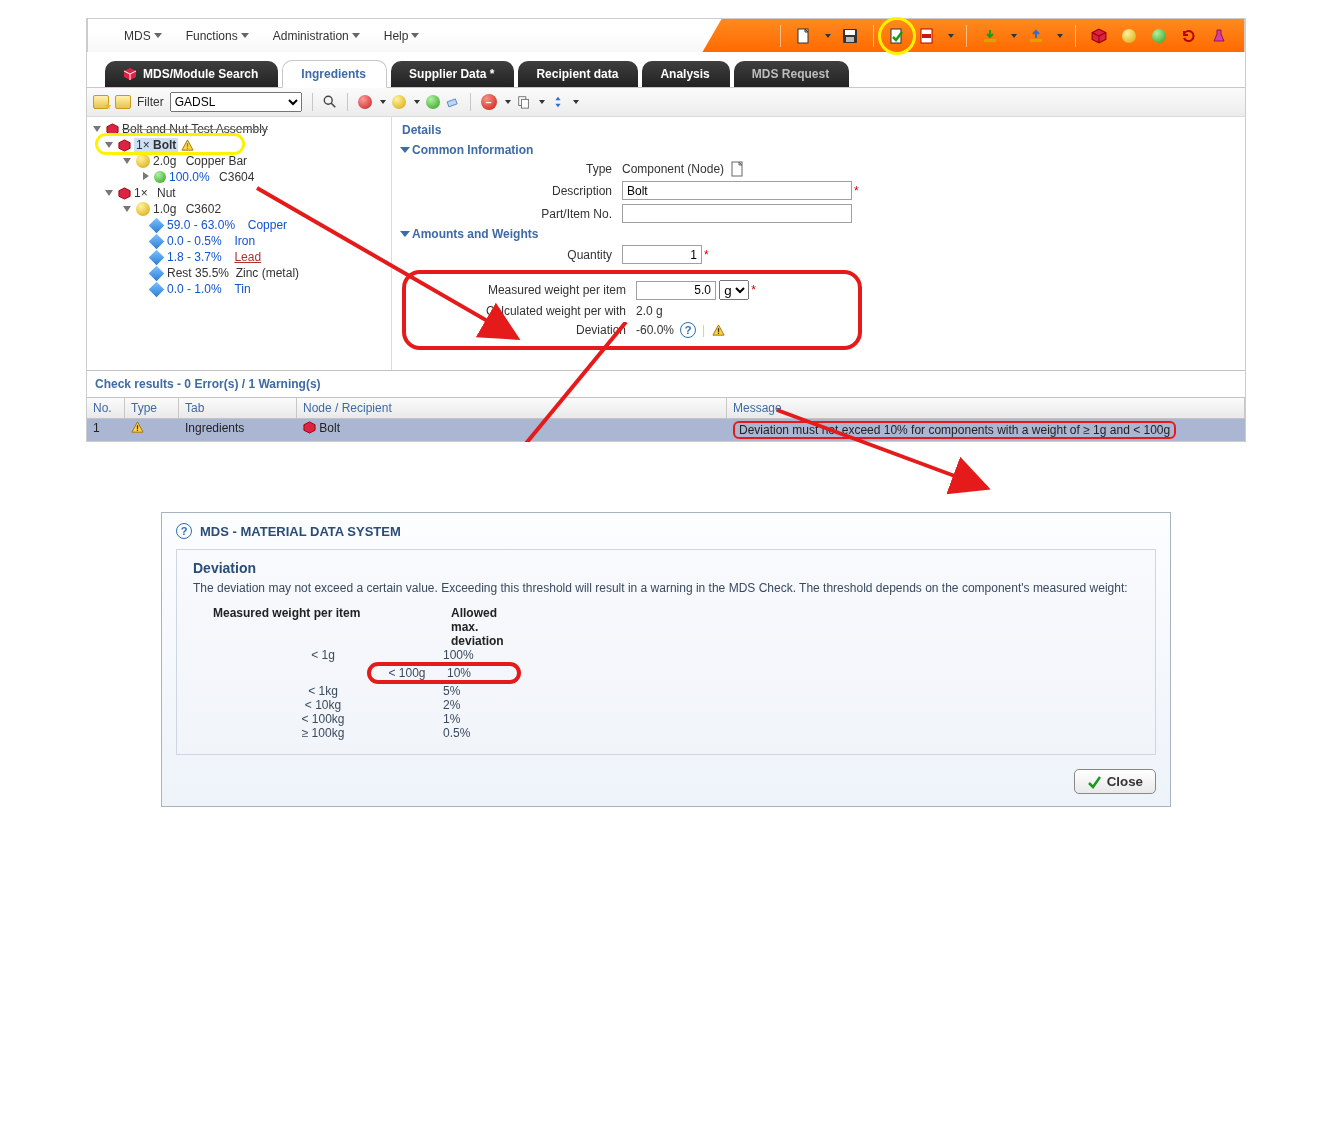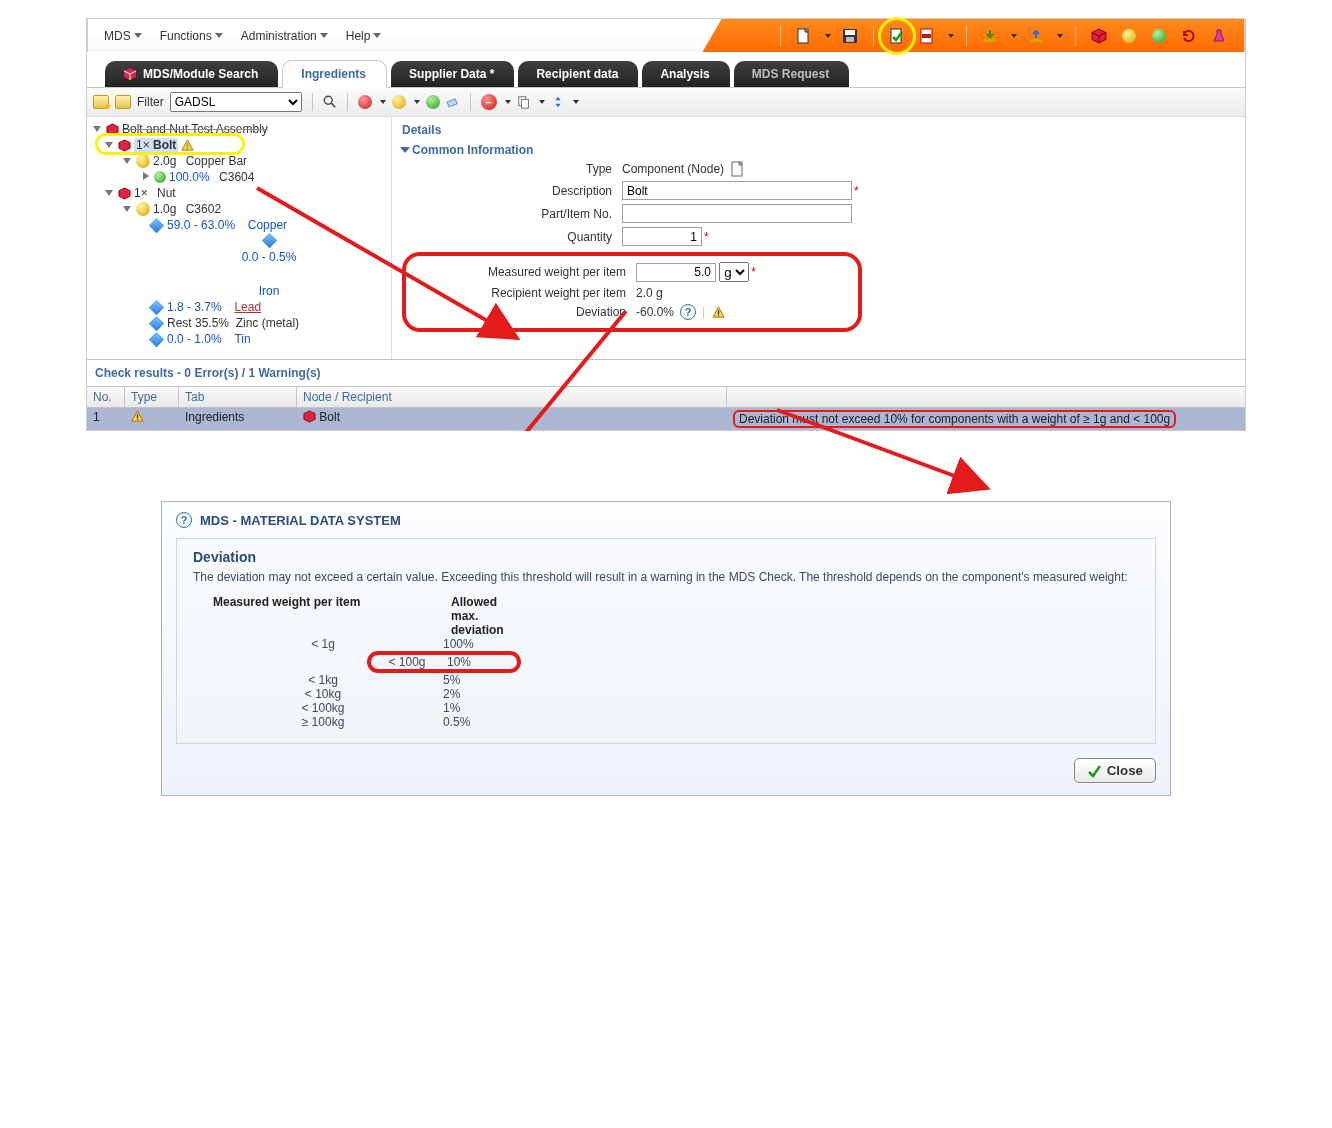--- a/index.html
+++ b/index.html
@@ -1,21 +1,21 @@
 <!DOCTYPE html>
 <html><head>
 <meta charset="utf-8">
 <style>
   * { box-sizing: border-box; }
   html, body { margin:0; padding:0; background:#fff; font-family:"Segoe UI", Tahoma, Arial, sans-serif; font-size:12px; color:#333; }
   .wrap { width:1160px; margin:18px auto 0 auto; border:1px solid #ccc; border-top:none; background:#fff; position:relative; }
 
   
   .menubar { display:flex; align-items:center; height:34px; border:1px solid #ccc; border-bottom:none; background:linear-gradient(#fff,#fff 40%,#f7f7f7); }
-  .menubar .menu-left { display:flex; gap:2px; padding-left:8px; }
+  .menubar .menu-left { display:flex; gap:8px; padding-left:22px;margin-left:6px; }
   .menu-item { display:flex; align-items:center; gap:3px; padding:4px 8px; cursor:pointer; }
   .caret { width:0;height:0;border-left:4px solid transparent;border-right:4px solid transparent;border-top:5px solid #666; }
   .menubar .menu-right { margin-left:auto; height:100%; background:linear-gradient(#ff8a1f,#ff6a00); display:flex; align-items:center; padding:0 14px 0 40px; gap:8px; position:relative; }
   .menubar .menu-right::before { content:""; position:absolute; left:-24px; top:0; bottom:0; width:48px; background:linear-gradient(#ff8a1f,#ff6a00); transform:skewX(-30deg); }
   .tb-sep { width:1px; height:22px; background:rgba(255,255,255,0.5); margin:0 4px; }
   .tb-btn { width:22px;height:22px; display:inline-flex;align-items:center;justify-content:center; position:relative; }
   .tb-btn svg{width:16px;height:16px;}
   .mini-caret{width:0;height:0;border-left:3px solid transparent;border-right:3px solid transparent;border-top:4px solid #333;margin-left:2px;}
   .yellow-circle{position:absolute;border:3px solid #fff200;border-radius:50%;pointer-events:none;}
   .tb-ring{ left:-8px; top:-8px; width:38px; height:38px; }
@@ -282,21 +282,21 @@
       <div class="tree-row" style="padding-left:34px;"><span class="tw open"></span><span class="ico-ball ball-yellow"></span><span>2.0g</span>&nbsp;<span>Copper Bar</span></div>
       <div class="tree-row" style="padding-left:52px;"><span class="tw closed"></span><span class="ico-ball ball-green" style="width:12px;height:12px;"></span><span class="pct">100.0%</span>&nbsp;<span>C3604</span></div>
 
       <div class="tree-row" style="padding-left:16px;"><span class="tw open"></span><svg class="cube" viewBox="0 0 14 14">
             <path d="M7 1 L13 4 L13 10 L7 13 L1 10 L1 4 Z" fill="#d24" stroke="#900"></path>
           </svg><span>1×</span>&nbsp;<span>Nut</span></div>
       <div class="tree-row" style="padding-left:34px;"><span class="tw open"></span><span class="ico-ball ball-yellow"></span><span>1.0g</span>&nbsp;<span>C3602</span></div>
 
       <div id="sub-list">
           <div class="tree-row" style="padding-left: 60px;"><span class="dia"></span><span class="pct">59.0 - 63.0%</span>&nbsp;&nbsp;<span class="matlink">Copper</span></div>
-          <div class="tree-row" style="padding-left: 60px; flex-direction: column;"><span class="dia"></span><span class="pct">0.0 - 0.5%</span>&nbsp;&nbsp;<span class="matlink">Iron</span></div>
+          <div class="tree-row" style="padding-left: 60px;"><span class="dia"></span><span class="pct">0.0 - 0.5%</span>&nbsp;&nbsp;<span class="matlink">Iron</span></div>
           <div class="tree-row" style="padding-left: 60px;"><span class="dia"></span><span class="pct">1.8 - 3.7%</span>&nbsp;&nbsp;<span class="lead">Lead</span></div>
           <div class="tree-row" style="padding-left: 60px;"><span class="dia"></span>Rest 35.5%&nbsp;&nbsp;Zinc (metal)</div>
           <div class="tree-row" style="padding-left: 60px;"><span class="dia"></span><span class="pct">0.0 - 1.0%</span>&nbsp;&nbsp;<span class="matlink">Tin</span></div>
         </div>
     </div>
 
     <div class="details">
       <h4>Details</h4>
       <div class="sect-head">
           <span class="chev"></span>
@@ -310,48 +310,53 @@
       <div class="fld">
           <label>Description</label>
           <input type="text" style="width: 230px;" value="Bolt">
           <span class="req">*</span>
         </div>
       <div class="fld">
           <label>Part/Item No.</label>
           <input type="text" style="width: 230px;" value="">
         </div>
 
+      <div class="sect-head">
+          <span class="chev"></span>
+          <span>Amounts and Weights</span>
+        </div>
       <div class="fld">
           <label>Quantity</label>
           <input type="text" style="width: 80px; text-align: right;" value="1">
           <span class="req">*</span>
         </div>
 
       <div class="redbox weights-box">
         <div class="fld" style="margin-top:0;"><label>Measured weight per item</label><input type="text" style="width: 80px; text-align: right;" value="5.0">&nbsp;<select class="unit"><option>g</option></select><span class="req">*</span></div>
         <div class="fld">
-            <label>Recipient weight per item</label>
+            <label>Calculated weight per with</label>
             <span class="val">2.0  g</span>
           </div>
         <div class="fld" style="margin-bottom:0;"><label>Deviation</label><span class="val">-60.0%</span><span class="help-ball">?</span><span style="color:#ccc;">|</span>&nbsp;&nbsp;<svg class="warn" viewBox="0 0 14 14">
               <path d="M7 1 L13 12 L1 12 Z" fill="#ffd24a" stroke="#a86c00"></path>
               <rect x="6.3" y="4.5" width="1.4" height="4" fill="#333"></rect>
               <rect x="6.3" y="9.3" width="1.4" height="1.4" fill="#333"></rect>
             </svg></div>
       </div>
     </div>
   </div>
 
   <div class="check-head">Check results - 0 Error(s) / 1 Warning(s)</div>
   <div class="check-grid">
     <div class="hdr">
       <div class="col-no">No.</div>
       <div class="col-type">Type</div>
       <div class="col-tab">Tab</div>
       <div class="col-node">Node / Recipient</div>
+      <div class="col-msg">Message</div>
     </div>
     <div class="row">
       <div class="col-no">1</div>
       <div class="col-type"><svg class="warn" viewBox="0 0 14 14">
             <path d="M7 1 L13 12 L1 12 Z" fill="#ffd24a" stroke="#a86c00"></path>
             <rect x="6.3" y="4.5" width="1.4" height="4" fill="#333"></rect>
             <rect x="6.3" y="9.3" width="1.4" height="1.4" fill="#333"></rect>
           </svg></div>
       <div class="col-tab">Ingredients</div>
       <div class="col-node"><svg class="cube" viewBox="0 0 14 14" style="vertical-align:-2px;">

